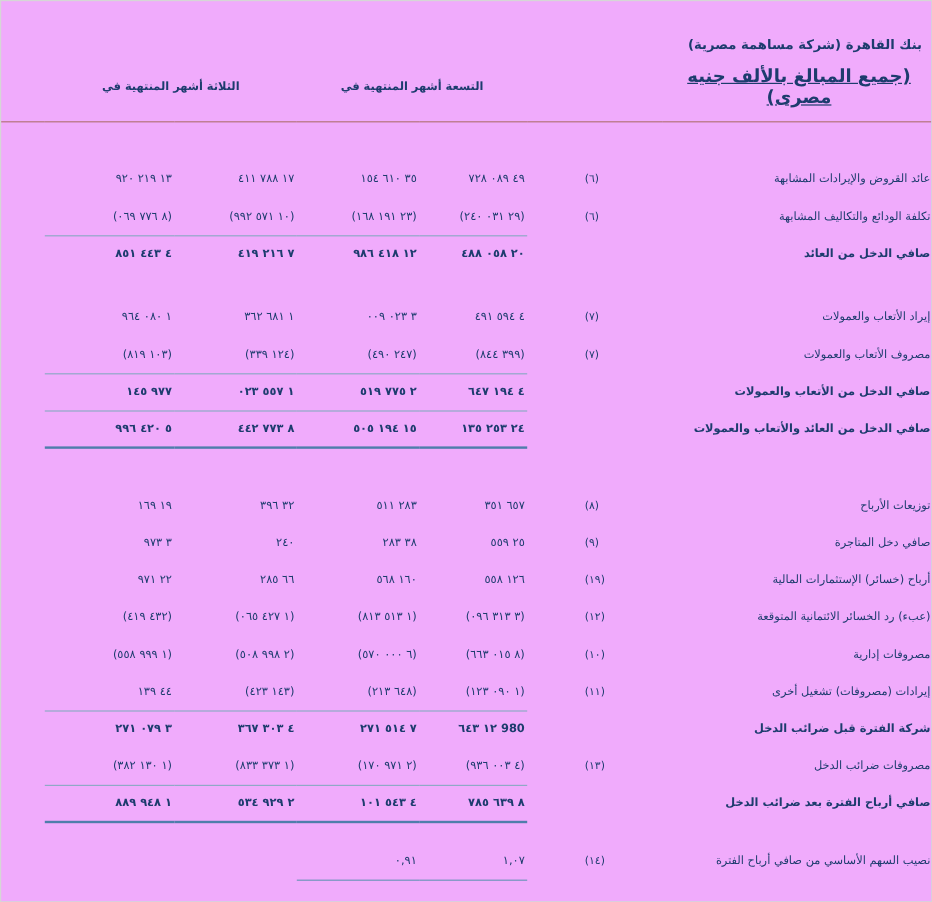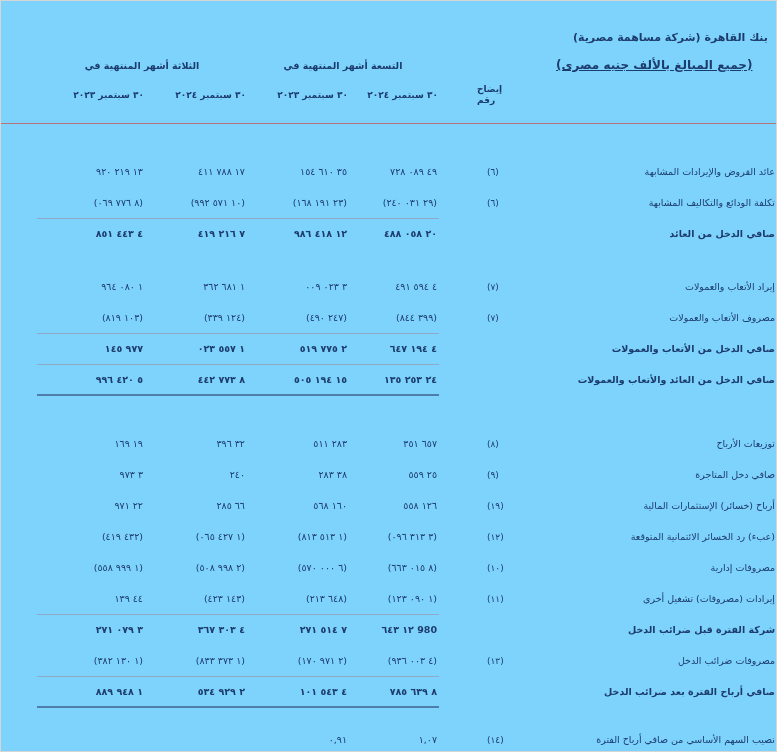--- a/index.html
+++ b/index.html
@@ -1,36 +1,36 @@
 <!DOCTYPE html>
 <html lang="ar" dir="rtl"><head>
 <meta charset="utf-8">
 <style>
   html,body{margin:0;padding:0;background:#f0f0f0;}
   .page{
     width:777px;height:752px;box-sizing:border-box;
-    background:#7dd3fc;border:1px solid #d6d6d6;
+    background:#f0abfc;border:1px solid #d6d6d6;
     font-family:"DejaVu Sans","Liberation Sans",sans-serif;
     color:#1d3c6e;direction:rtl;overflow:hidden;
     padding:30px 0 0 0;position:relative;
   }
   .hdr{padding:0 8px 0 30px;}
   .bank-name{font-weight:bold;font-size:11px;text-align:right;margin-bottom:9px;}
   .stmt-title{
     font-weight:bold;font-size:10.5px;text-align:right;
     padding-bottom:5px;border-bottom:1.5px solid #4d4d4d;margin-bottom:4px;
   }
   table{width:100%;border-collapse:collapse;table-layout:fixed;font-size:9.5px;}
   col.c-label{width:224px;} col.c-note{width:113px;}
   col.c-v1{width:90px;} col.c-v2{width:102px;} col.c-v3{width:102px;} col.c-v4{width:108px;}
   col.c-sp{width:38px;}
   td{vertical-align:middle;}
   thead td{font-weight:bold;}
   .currency-note{
-    text-align:left;font-size:12px;font-weight:bold;
+    text-align:center;font-size:15px;font-weight:bold;
     text-decoration:underline;padding-left:4px;
   }
   .grp{text-align:center;font-size:9.5px;height:22px;}
   .note-hd{text-align:left;font-size:9px;line-height:1.2;padding-left:38px;}
   .date-cell{text-align:right;font-size:9px;white-space:nowrap;height:34px;}
   .rule-red td{border-bottom:1.5px solid #b5747a;height:8px;}
   .gap-hd td{height:30px;}
   tbody td{height:29px;}
   .lbl{text-align:right;font-size:9.5px;padding-left:4px;}
   .note{text-align:left;font-size:9px;padding-left:48px;white-space:nowrap;}
@@ -60,32 +60,20 @@
         <col class="c-sp">
     </colgroup>
     <thead>
       <tr>
         <td class="currency-note">(جميع المبالغ بالألف جنيه مصرى)</td>
         <td></td>
         <td class="grp" colspan="2">التسعة أشهر المنتهية في</td>
         <td class="grp" colspan="2">الثلاثة أشهر المنتهية في</td>
         <td></td>
       </tr>
-      <tr>
-        <td></td>
-        <td class="note-hd">
-          <span>إيضاح</span><br>
-          <span>رقم</span>
-        </td>
-        <td class="date-cell">٣٠ سبتمبر ٢٠٢٤</td>
-        <td class="date-cell">٣٠ سبتمبر ٢٠٢٣</td>
-        <td class="date-cell">٣٠ سبتمبر ٢٠٢٤</td>
-        <td class="date-cell">٣٠ سبتمبر ٢٠٢٣</td>
-        <td></td>
-      </tr>
       <tr class="rule-red">
           <td colspan="7"></td>
         </tr>
       <tr class="gap-hd">
           <td colspan="7"></td>
         </tr>
     </thead>
     <tbody>
       <tr>
         <td class="lbl">عائد القروض والإيرادات المشابهة</td>

